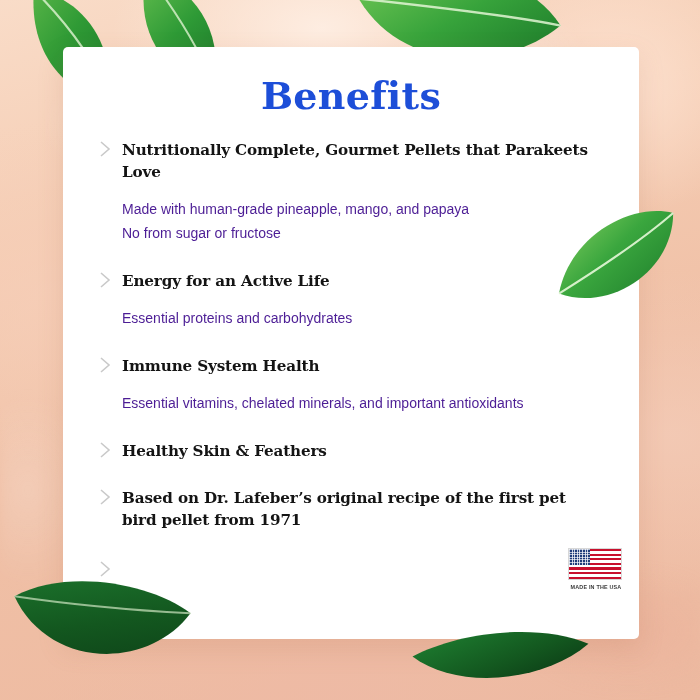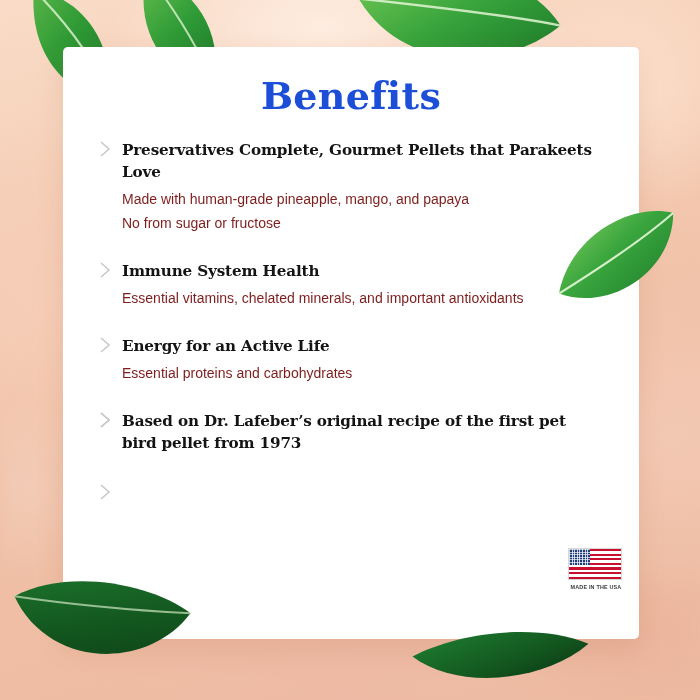--- a/index.html
+++ b/index.html
@@ -44,21 +44,21 @@
     font-family:"DejaVu Serif", serif;font-weight:700;font-size:38px;
     letter-spacing:.3px;color:#1d4ed8;}
   .bullets{position:absolute;left:35px;top:92px;width:520px;}
   .bullet{position:relative;padding-left:24px;margin-bottom:25px;}
   .bullet:last-child{margin-bottom:0;}
   .chev{position:absolute;left:0;top:1px;width:14px;height:18px;color:#c9c9c9;}
   .chev svg{display:block;}
   .b-head{font-family:"DejaVu Serif", serif;font-weight:700;font-size:15.2px;
     line-height:22px;color:#141414;letter-spacing:-0.15px;}
   .b-sub{font-family:"Liberation Sans", sans-serif;font-size:14px;
-    line-height:24px;color:#7f1d1d;margin-top:4px;}
+    line-height:24px;color:#4c1d95;margin-top:14px;}
   .b-sub div{white-space:nowrap;}
 
   
   .flag-badge{position:absolute;left:505px;top:501px;width:56px;text-align:center;}
   .flag{width:52px;height:30px;position:relative;overflow:hidden;
     border:1px solid #d8d8d8;background:#ffffff;}
   .stripes{position:absolute;inset:0;
     background:repeating-linear-gradient(to bottom,
       #c8102e 0px,#c8102e 2.3px,#ffffff 2.3px,#ffffff 4.6px);}
   .canton{position:absolute;left:0;top:0;width:21px;height:16px;background:#1f3d7a;
@@ -165,66 +165,67 @@
     <div class="title">Benefits</div>
 
     <div class="bullets">
 
       <div class="bullet">
         <span class="chev">
           <svg width="14" height="18" viewBox="0 0 14 18">
               <path d="M3 2 L11 9 L3 16" fill="none" stroke="currentColor" stroke-width="1.6"></path>
             </svg>
         </span>
-        <div class="b-head">Preservatives Complete, Gourmet Pellets that Parakeets Love</div>
+        <div class="b-head">Nutritionally Complete, Gourmet Pellets that Parakeets Love</div>
         <div class="b-sub">
           <div>Made with human-grade pineapple, mango, and papaya</div>
           <div>No from sugar or fructose</div>
         </div>
       </div>
 
       <div class="bullet">
         <span class="chev">
           <svg width="14" height="18" viewBox="0 0 14 18">
               <path d="M3 2 L11 9 L3 16" fill="none" stroke="currentColor" stroke-width="1.6"></path>
             </svg>
         </span>
+        <div class="b-head">Energy for an Active Life</div>
+        <div class="b-sub">
+          <div>Essential proteins and carbohydrates</div>
+        </div>
+      </div>
+
+      <div class="bullet">
+        <span class="chev">
+          <svg width="14" height="18" viewBox="0 0 14 18">
+              <path d="M3 2 L11 9 L3 16" fill="none" stroke="currentColor" stroke-width="1.6"></path>
+            </svg>
+        </span>
         <div class="b-head">Immune System Health</div>
         <div class="b-sub">
           <div>Essential vitamins, chelated minerals, and important antioxidants</div>
         </div>
       </div>
 
       <div class="bullet">
         <span class="chev">
           <svg width="14" height="18" viewBox="0 0 14 18">
               <path d="M3 2 L11 9 L3 16" fill="none" stroke="currentColor" stroke-width="1.6"></path>
             </svg>
         </span>
-        <div class="b-head">Energy for an Active Life</div>
-        <div class="b-sub">
-          <div>Essential proteins and carbohydrates</div>
-        </div>
-      </div>
-
-      <div class="bullet">
-        <span class="chev">
-          <svg width="14" height="18" viewBox="0 0 14 18">
-              <path d="M3 2 L11 9 L3 16" fill="none" stroke="currentColor" stroke-width="1.6"></path>
-            </svg>
-        </span>
+        <div class="b-head">Healthy Skin &amp; Feathers</div>
       </div>
 
       <div class="bullet" style="margin-bottom:28px;">
         <span class="chev">
           <svg width="14" height="18" viewBox="0 0 14 18">
               <path d="M3 2 L11 9 L3 16" fill="none" stroke="currentColor" stroke-width="1.6"></path>
             </svg>
         </span>
-        <div class="b-head" style="max-width:460px;">Based on Dr. Lafeber’s original recipe of the first pet bird pellet from 1973</div>
+        <div class="b-head" style="max-width:460px;">Based on Dr. Lafeber’s original recipe of the first pet bird pellet from 1971</div>
       </div>
 
       <div class="bullet">
         <span class="chev">
           <svg width="14" height="18" viewBox="0 0 14 18">
               <path d="M3 2 L11 9 L3 16" fill="none" stroke="currentColor" stroke-width="1.6"></path>
             </svg>
         </span>
       </div>
 

